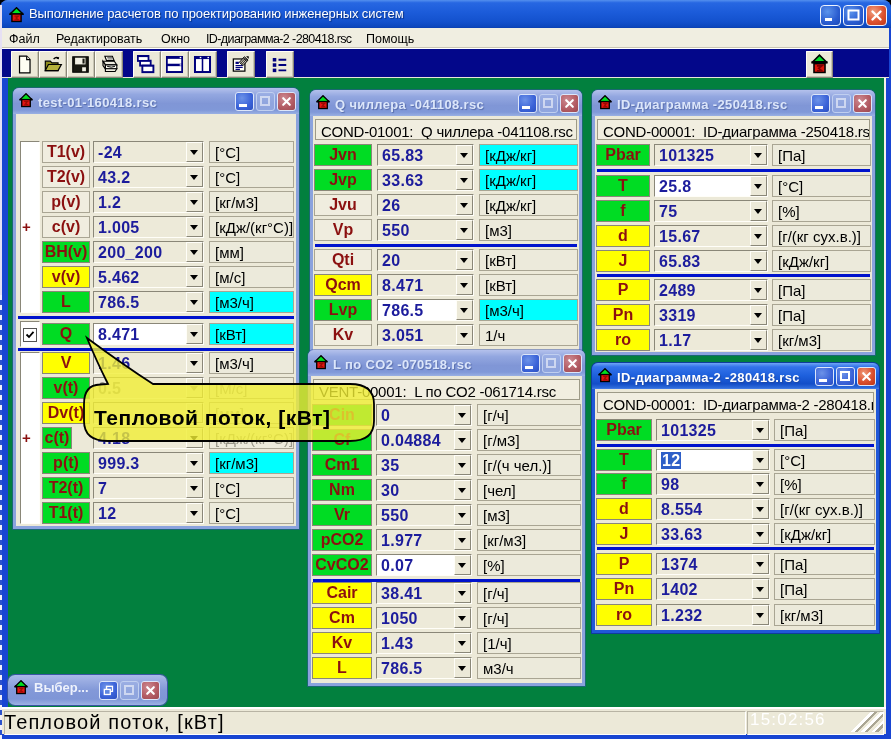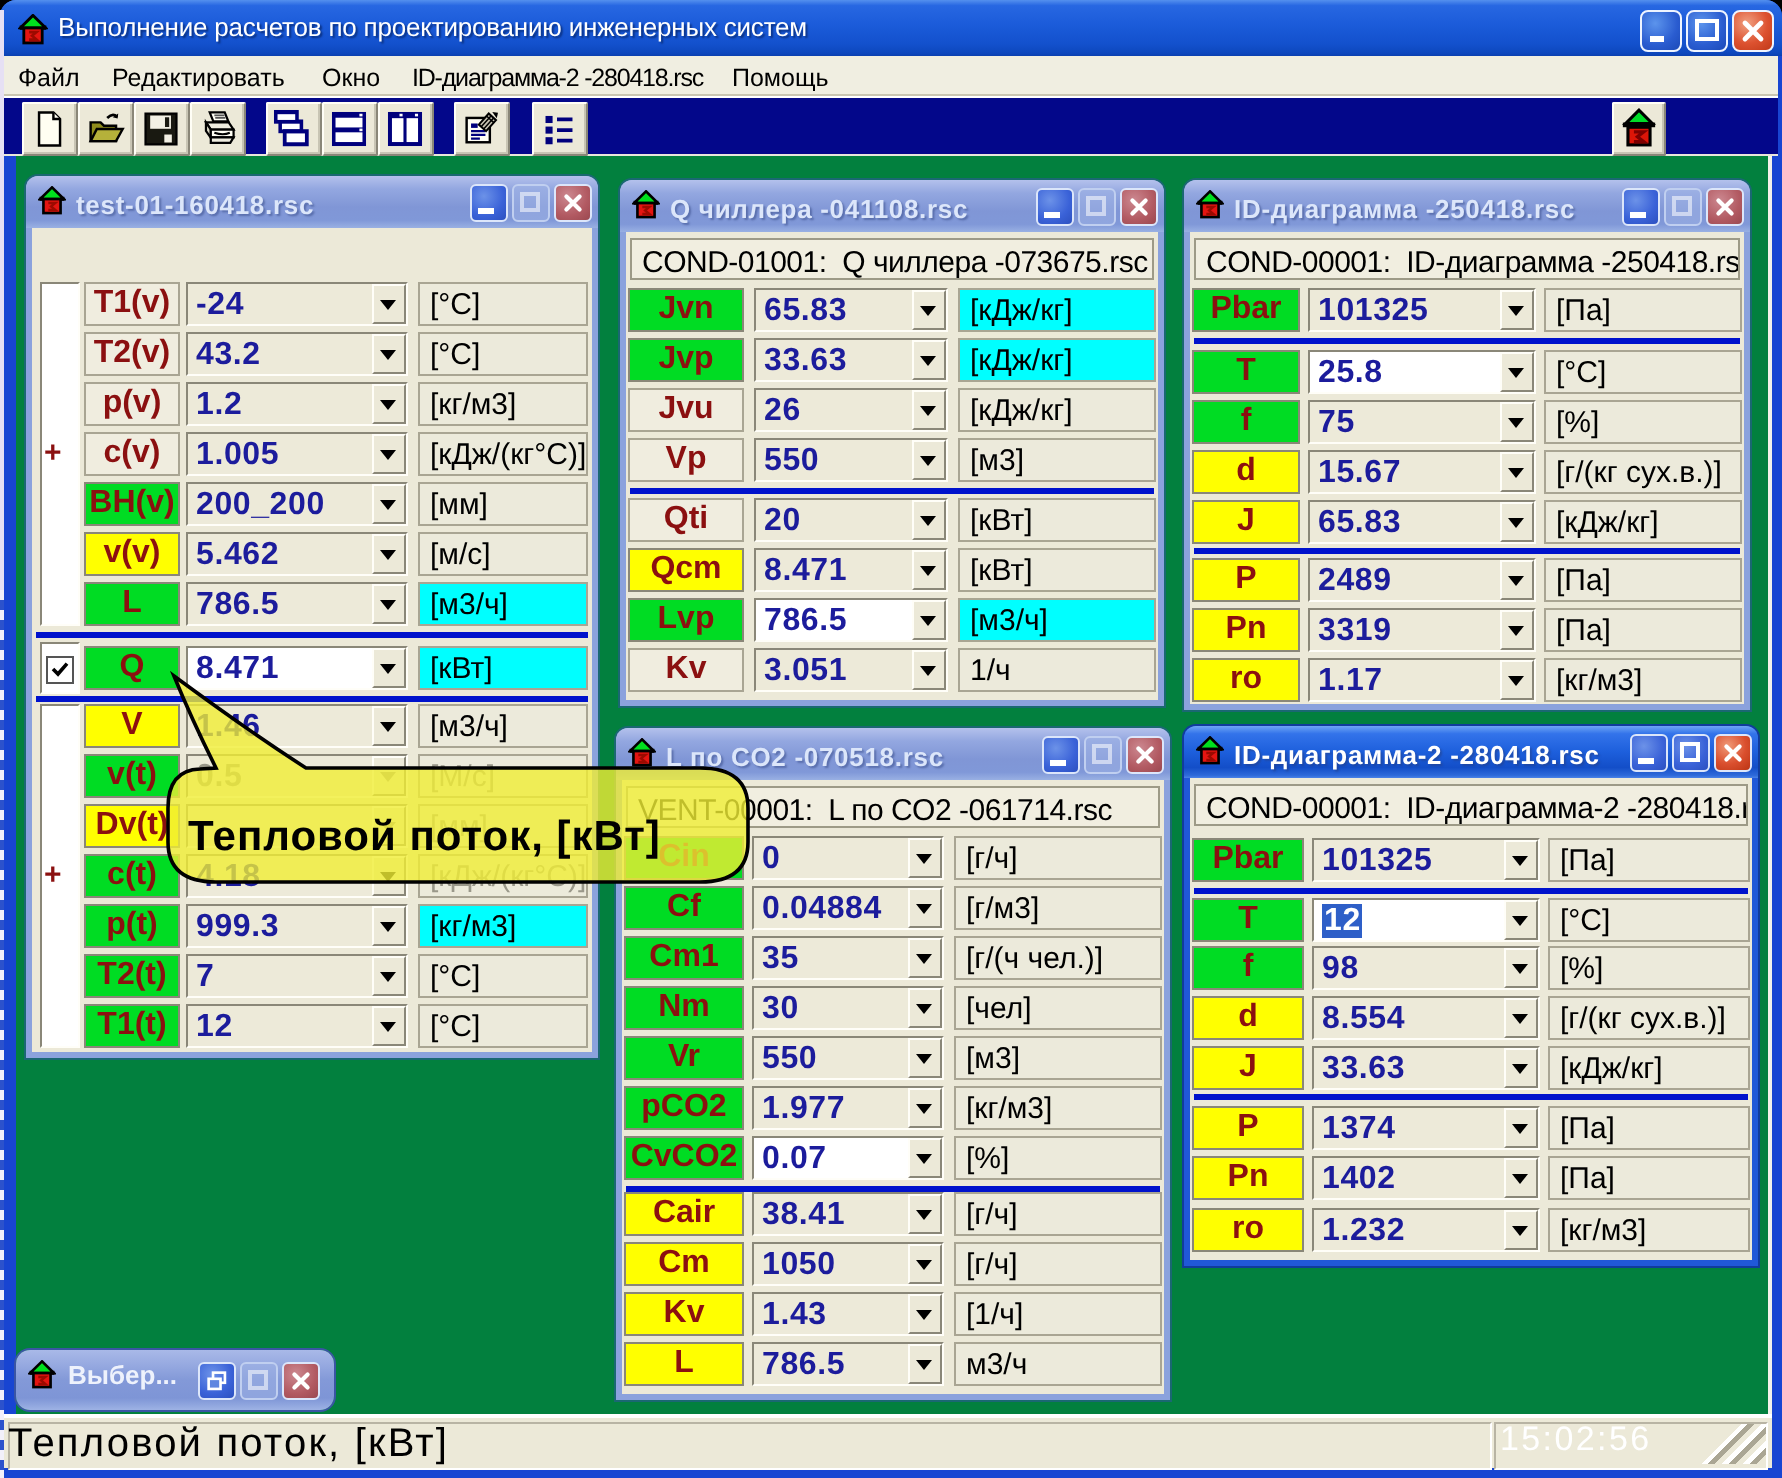--- a/index.html
+++ b/index.html
@@ -274,21 +274,21 @@
           <span class="cv">0.5</span>
           <i class="ar arg"></i>
         </div>
         <div class="un ungrey" style="left:193px;top:263px;width:85px">[М/с]</div>
         <div class="lb lby" style="left:26px;top:288px;width:48px">Dv(t)</div>
         <div class="cbo grey" style="left:77px;top:288px;width:111px">
           <span class="cv"></span>
           <i class="ar arg"></i>
         </div>
         <div class="un ungrey" style="left:193px;top:288px;width:85px">[мм]</div>
-        <div class="lb lbg" style="left:26px;top:313px;width:48px">c(t)</div>
+        <div class="lb lbg" style="left:26px;top:313px;width:30px">c(t)</div>
         <div class="cbo" style="left:77px;top:313px;width:111px">
           <span class="cv">4.18</span>
           <i class="ar"></i>
         </div>
         <div class="un ungrey" style="left:193px;top:313px;width:85px">[кДж/(кг°С)]</div>
         <div class="lb lbg" style="left:26px;top:338px;width:48px">p(t)</div>
         <div class="cbo" style="left:77px;top:338px;width:111px">
           <span class="cv">999.3</span>
           <i class="ar"></i>
         </div>
@@ -325,21 +325,21 @@
           <rect x="12.8" y="6.1" width="2.3" height="2.3" fill="#000"></rect>
           <rect x="3.1" y="7.4" width="9.8" height="8" fill="#e41511" stroke="#000" stroke-width="1.5"></rect>
           <path d="M5.9 9.6 h4 l-2.4 2 2.4 2 h-4" fill="none" stroke="#9c0a00" stroke-width="1.4"></path>
         </svg>
         <span class="tt">Q чиллера -041108.rsc</span>
         <span class="btns"><span class="tbb tbbA"><i class="dash"></i></span><span class="tbb tbbI"><i class="maxsq dim"></i></span><span class="tbb tbbC2"><svg viewBox="0 0 10 10">
               <path d="M2 2 L8 8 M8 2 L2 8" stroke="#fff" stroke-width="1.9" stroke-linecap="round"></path>
             </svg></span></span>
       </div>
       <div class="bd">
-        <div class="hd">COND-01001:  Q чиллера -073675.rsc</div>
+        <div class="hd">COND-01001:  Q чиллера -041108.rsc</div>
         <div class="lb lbg" style="left:1px;top:28px;width:58px">Jvn</div>
         <div class="cbo" style="left:64px;top:28px;width:97px">
           <span class="cv">65.83</span>
           <i class="ar"></i>
         </div>
         <div class="un cyan" style="left:166px;top:28px;width:99px">[кДж/кг]</div>
         <div class="lb lbg" style="left:1px;top:53px;width:58px">Jvp</div>
         <div class="cbo" style="left:64px;top:53px;width:97px">
           <span class="cv">33.63</span>
           <i class="ar"></i>
@@ -445,21 +445,21 @@
         </div>
         <div class="un" style="left:177px;top:188px;width:99px">[Па]</div>
         <div class="lb lby" style="left:1px;top:213px;width:54px">ro</div>
         <div class="cbo" style="left:59px;top:213px;width:114px">
           <span class="cv">1.17</span>
           <i class="ar"></i>
         </div>
         <div class="un" style="left:177px;top:213px;width:99px">[кг/м3]</div>
       </div>
     </div>
-    <div class="win" style="left:308px;top:364px;width:277px;height:336px">
+    <div class="win" style="left:308px;top:350px;width:277px;height:336px">
       <div class="tb">
         <svg class="hico" viewBox="0 0 16 17">
           <polygon points="8,0.7 1.2,7.4 14.8,7.4" fill="#00e01e" stroke="#000" stroke-width="1.5"></polygon>
           <rect x="0.9" y="6.1" width="2.3" height="2.3" fill="#000"></rect>
           <rect x="12.8" y="6.1" width="2.3" height="2.3" fill="#000"></rect>
           <rect x="3.1" y="7.4" width="9.8" height="8" fill="#e41511" stroke="#000" stroke-width="1.5"></rect>
           <path d="M5.9 9.6 h4 l-2.4 2 2.4 2 h-4" fill="none" stroke="#9c0a00" stroke-width="1.4"></path>
         </svg>
         <span class="tt">L по CO2 -070518.rsc</span>
         <span class="btns"><span class="tbb tbbA"><i class="dash"></i></span><span class="tbb tbbI"><i class="maxsq dim"></i></span><span class="tbb tbbC2"><svg viewBox="0 0 10 10">

